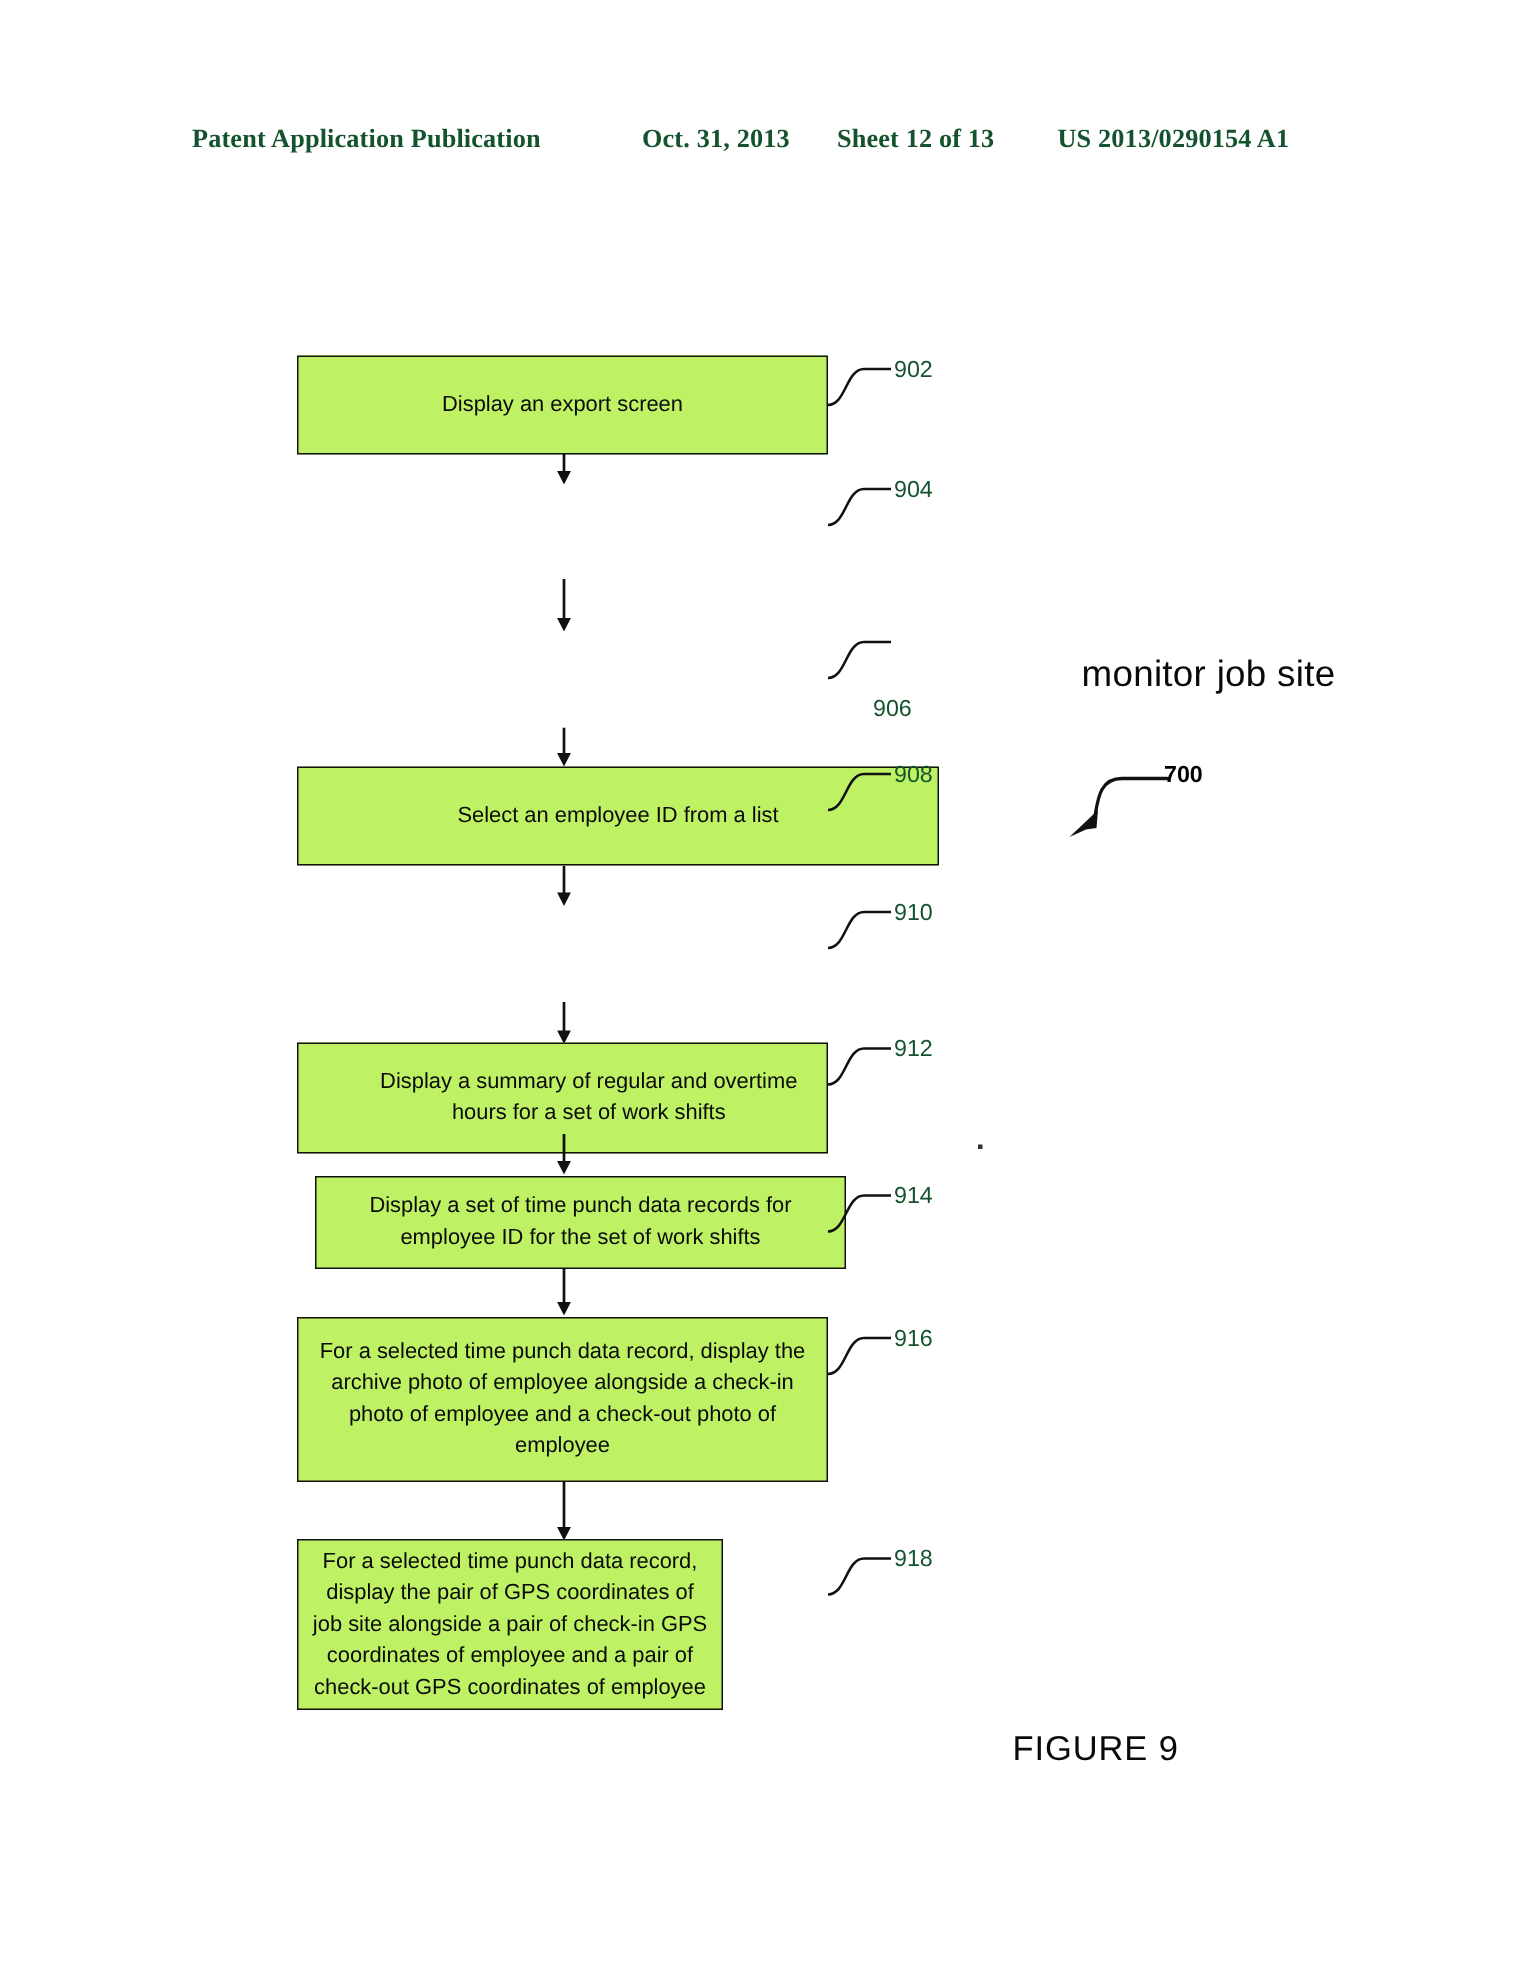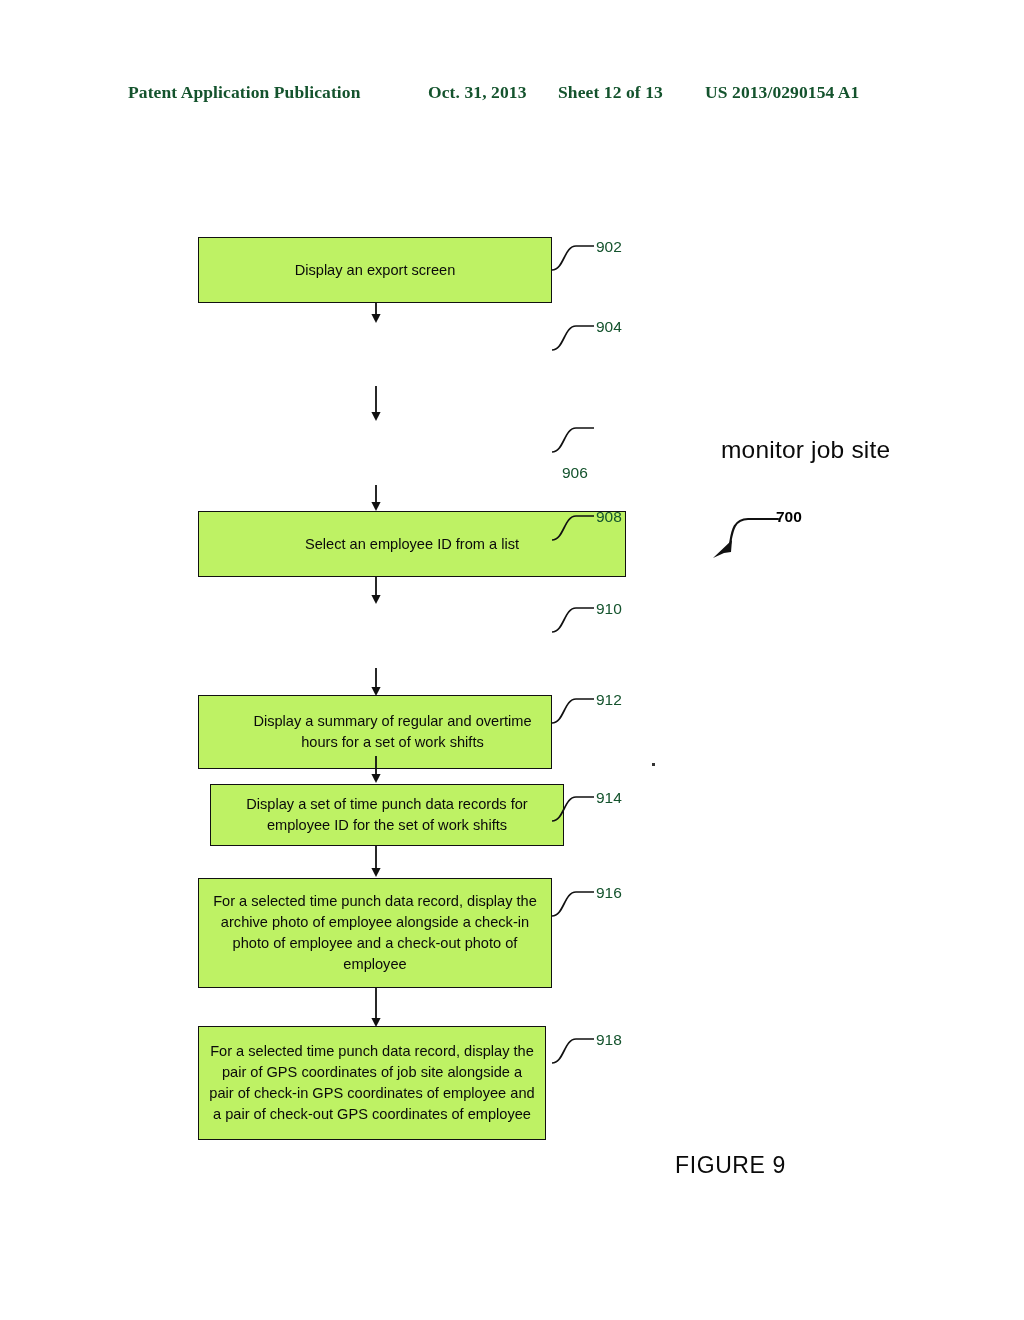--- a/index.html
+++ b/index.html
@@ -160,21 +160,21 @@
   <div class="ref-num" style="left:596px; top:318px;">904</div>
   <svg class="leader" style="left:550px; top:316px; width:48px; height:42px;" viewBox="0 0 48 42">
     <path d="M2,34 C14,34 14,10 26,10 L44,10" fill="none" stroke="#111" stroke-width="1.7"></path>
   </svg>
 
   <svg class="connector" style="left:366px; top:386px; width:20px; height:36px;" viewBox="0 0 20 36">
     <line x1="10" y1="0" x2="10" y2="28" stroke="#111" stroke-width="1.8"></line>
     <polygon points="10,35 5.4,26 14.6,26" fill="#111"></polygon>
   </svg>
 
-  <div class="ref-num" style="left:562px; top:420px;margin-top:44px;">906</div>
+  <div class="ref-num" style="left:582px; top:420px;margin-top:44px;">906</div>
   <svg class="leader" style="left:550px; top:418px; width:48px; height:42px;" viewBox="0 0 48 42">
     <path d="M2,34 C14,34 14,10 26,10 L44,10" fill="none" stroke="#111" stroke-width="1.7"></path>
   </svg>
 
   <svg class="connector" style="left:366px; top:485px; width:20px; height:27px;" viewBox="0 0 20 27">
     <line x1="10" y1="0" x2="10" y2="19" stroke="#111" stroke-width="1.8"></line>
     <polygon points="10,26 5.4,17 14.6,17" fill="#111"></polygon>
   </svg>
 
   <div class="flow-box" style="left:198px; top:511px; width:428px; height:66px;">
@@ -232,21 +232,21 @@
   <div class="ref-num" style="left:596px; top:884px;">916</div>
   <svg class="leader" style="left:550px; top:882px; width:48px; height:42px;" viewBox="0 0 48 42">
     <path d="M2,34 C14,34 14,10 26,10 L44,10" fill="none" stroke="#111" stroke-width="1.7"></path>
   </svg>
 
   <svg class="connector" style="left:366px; top:988px; width:20px; height:40px;" viewBox="0 0 20 40">
     <line x1="10" y1="0" x2="10" y2="32" stroke="#111" stroke-width="1.8"></line>
     <polygon points="10,39 5.4,30 14.6,30" fill="#111"></polygon>
   </svg>
 
-  <div class="flow-box" style="left:198px; top:1026px; width:348px; height:114px;">
+  <div class="flow-box" style="left:198px; top:1026px; width:284px; height:114px;">
     <span class="box-text">For a selected time punch data record, display the pair of GPS coordinates of job site alongside a pair of check-in GPS coordinates of employee and a pair of check-out GPS coordinates of employee</span>
   </div>
   <div class="ref-num" style="left:596px; top:1031px;">918</div>
   <svg class="leader" style="left:550px; top:1029px; width:48px; height:42px;" viewBox="0 0 48 42">
     <path d="M2,34 C14,34 14,10 26,10 L44,10" fill="none" stroke="#111" stroke-width="1.7"></path>
   </svg>
 
   <div id="speck"></div>
 </div>
 

